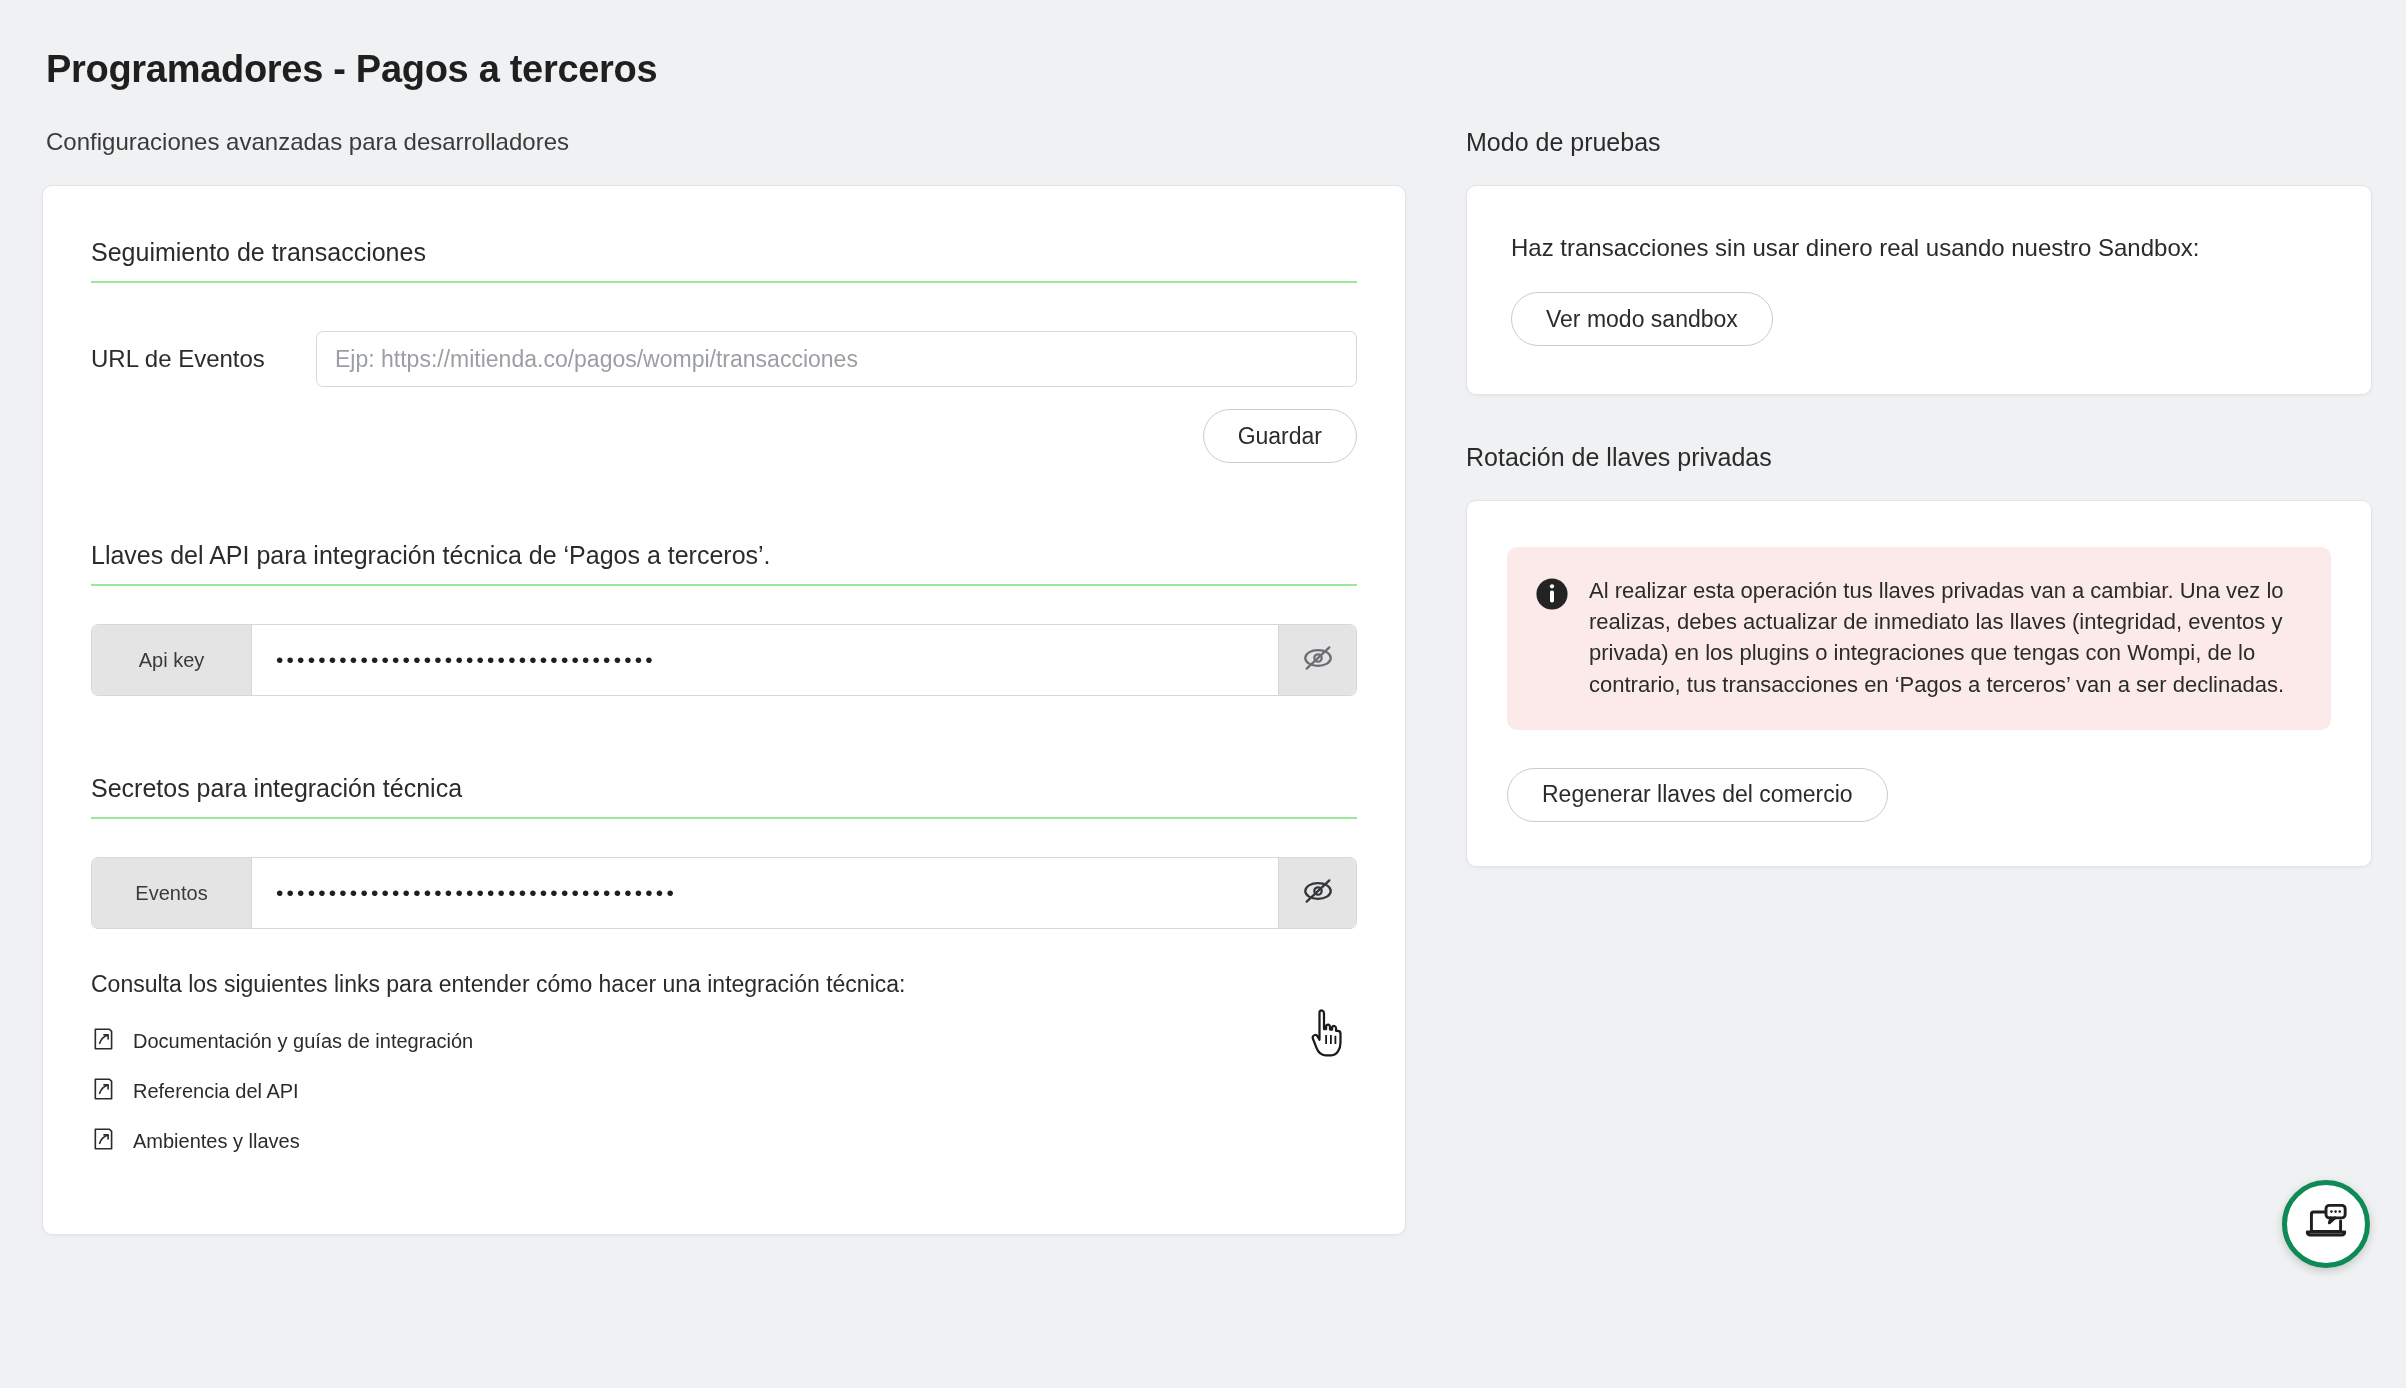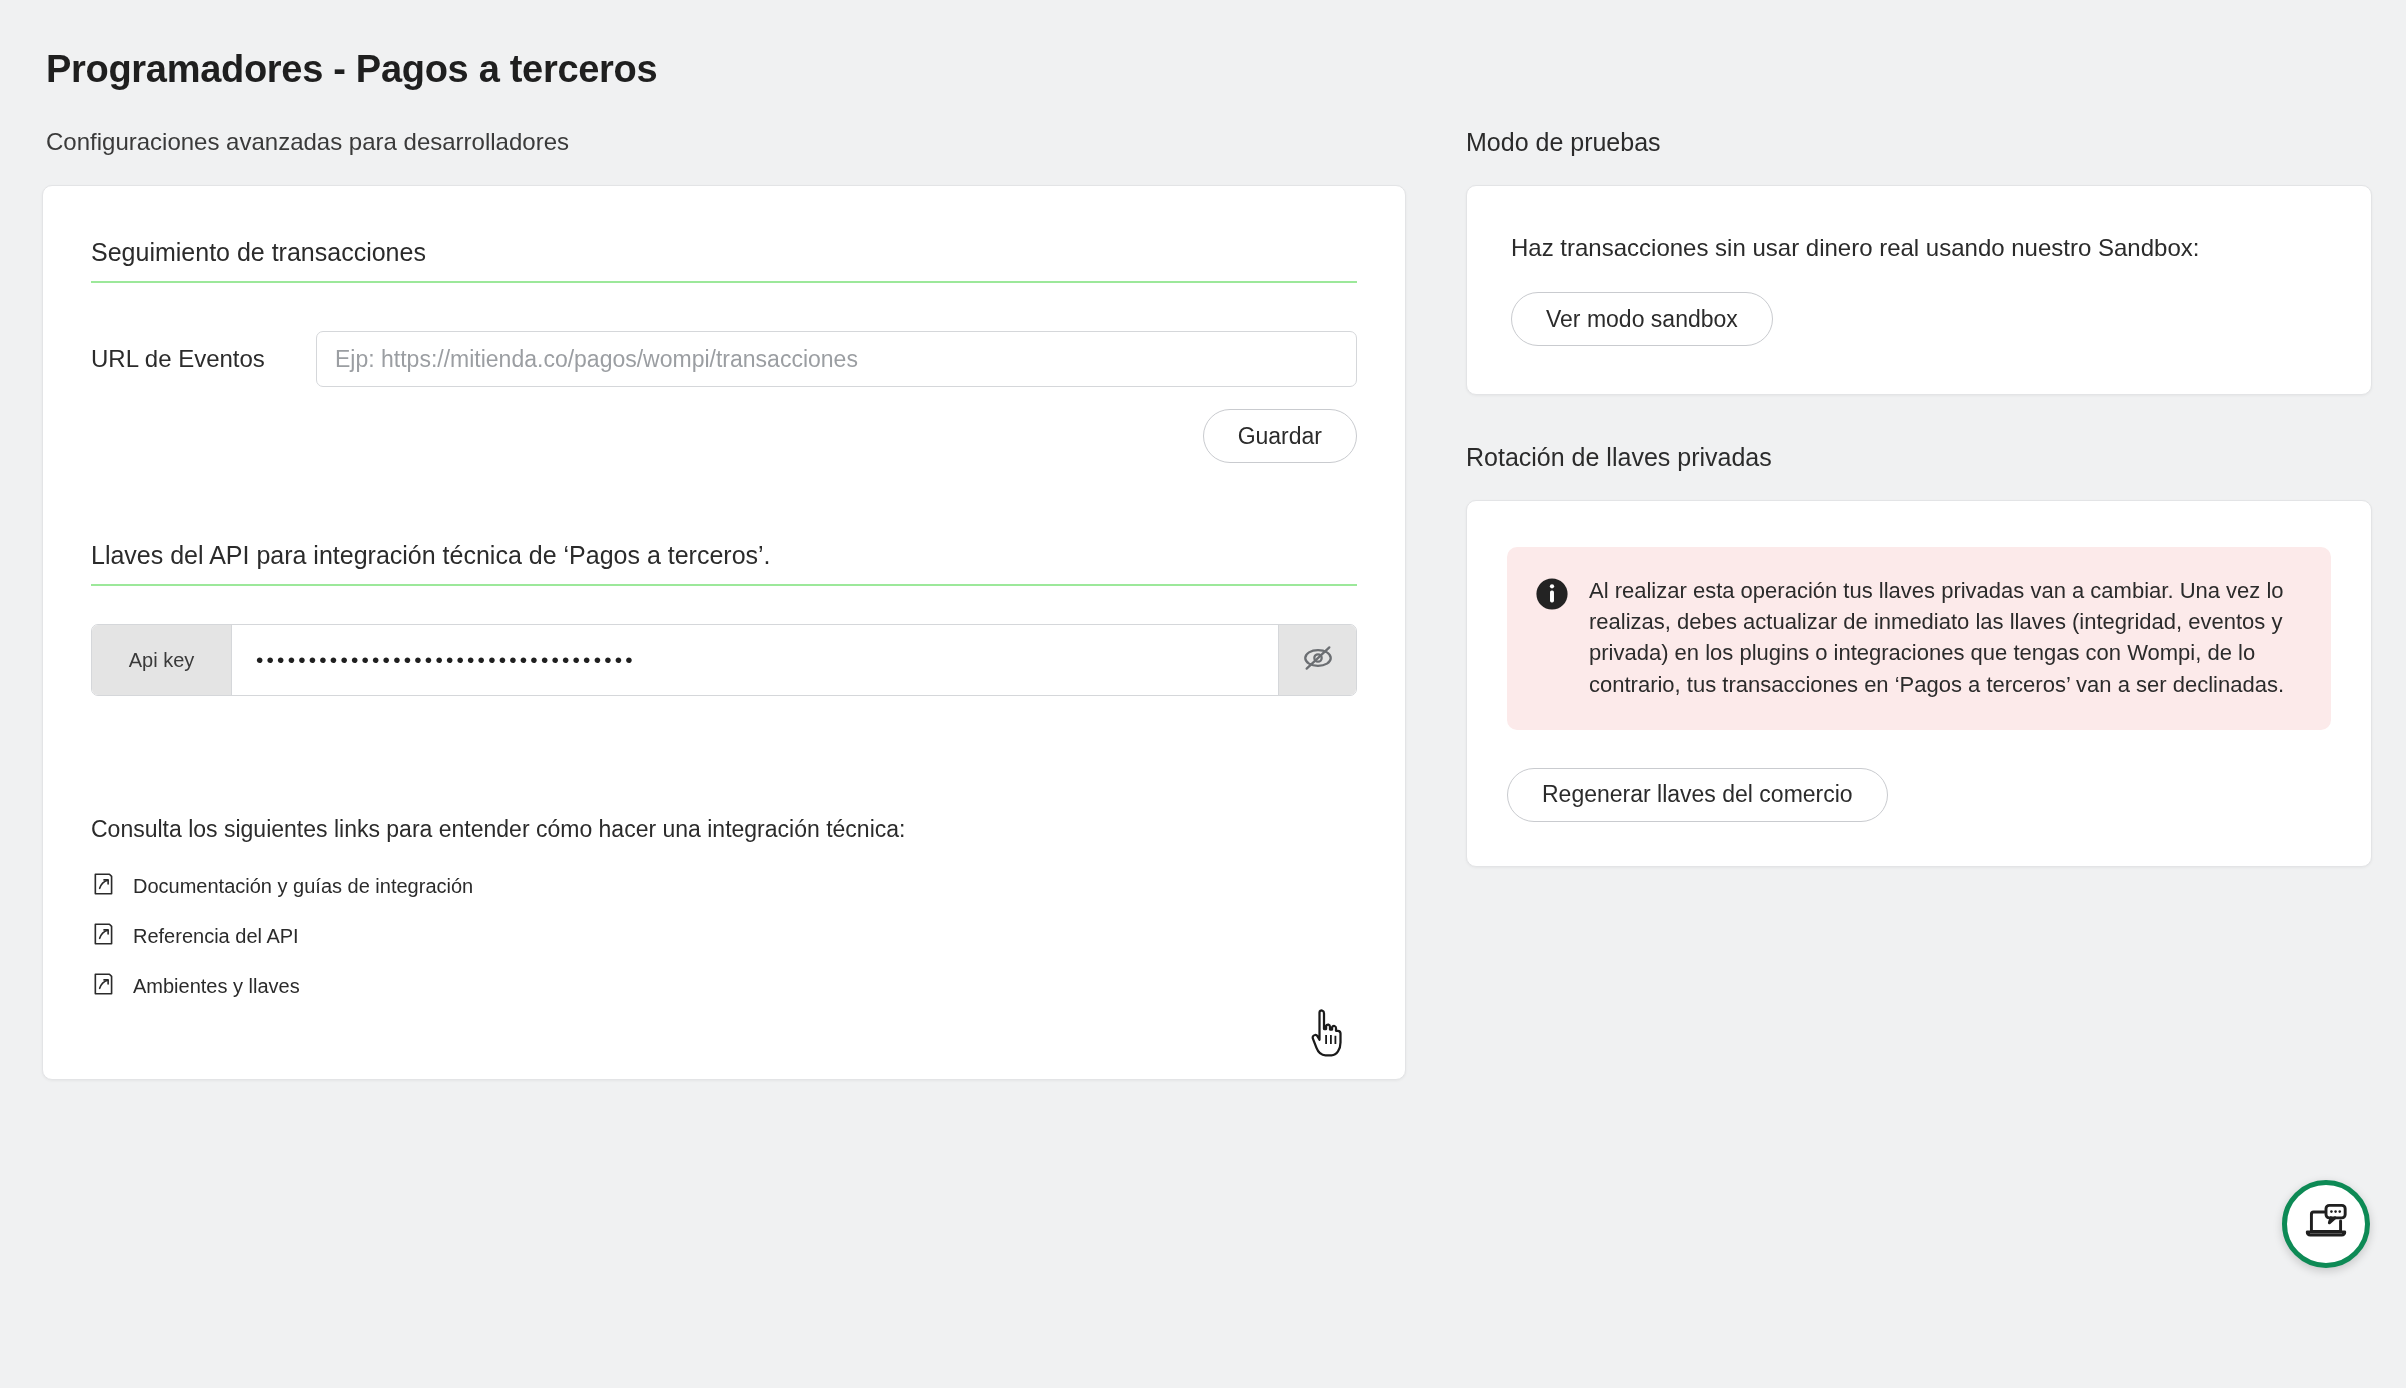--- a/index.html
+++ b/index.html
@@ -113,21 +113,21 @@
     display: flex;
     align-items: stretch;
     border: 1px solid #d5d7da;
     border-radius: 7px;
     overflow: hidden;
     margin-top: 38px;
     background: #fff;
     min-height: 72px;
   }
   .key-label {
-    width: 140px;
+    width: 160px;
     flex: none;
     background: #e4e4e4;
     border-right: 1px solid #d5d7da;
     display: flex;
     align-items: center;
     justify-content: center;
     text-align: center;
     font-size: 20px;
     color: #3a3a3a;
     line-height: 1.25;
@@ -285,20 +285,38 @@
                 <line x1="4" y1="19.5" x2="20" y2="4.5"></line>
               </svg>
             </span>
           </div>
         </div>
 
       </div>
 
       <div class="block-gap-lg"></div>
 
+      <div>
+        <div class="section-head">Secretos para integración técnica</div>
+        <div class="section-rule"></div>
+
+        <div class="key-row">
+          <div class="key-label">Eventos</div>
+          <div class="key-value masked">••••••••••••••••••••••••••••••••••••••</div>
+          <div class="key-toggle">
+            <span>
+              <svg width="34" height="34" viewBox="0 0 24 24" fill="none" stroke="#33363a" stroke-width="1.6" stroke-linecap="round" stroke-linejoin="round">
+                <ellipse cx="12" cy="12" rx="9" ry="5.6"></ellipse>
+                <circle cx="12" cy="12" r="2.6"></circle>
+                <line x1="4" y1="19.5" x2="20" y2="4.5"></line>
+              </svg>
+            </span>
+          </div>
+        </div>
+      </div>
 
       <div class="links-intro">Consulta los siguientes links para entender cómo hacer una integración técnica:</div>
       <div class="link-list">
 
         <div class="link-item">
           <span>
             <svg width="26" height="26" viewBox="0 0 24 24" fill="none" stroke="#2b2b2b" stroke-width="1.5" stroke-linecap="round" stroke-linejoin="round">
               <path d="M19 5 L19 21 L4 21 L4 3 L17 3 Z"></path>
               <path d="M8 16 C9.5 11 12 9.5 15.5 8.5"></path>
               <polyline points="12,8.2 15.8,8.2 15.8,12"></polyline>

